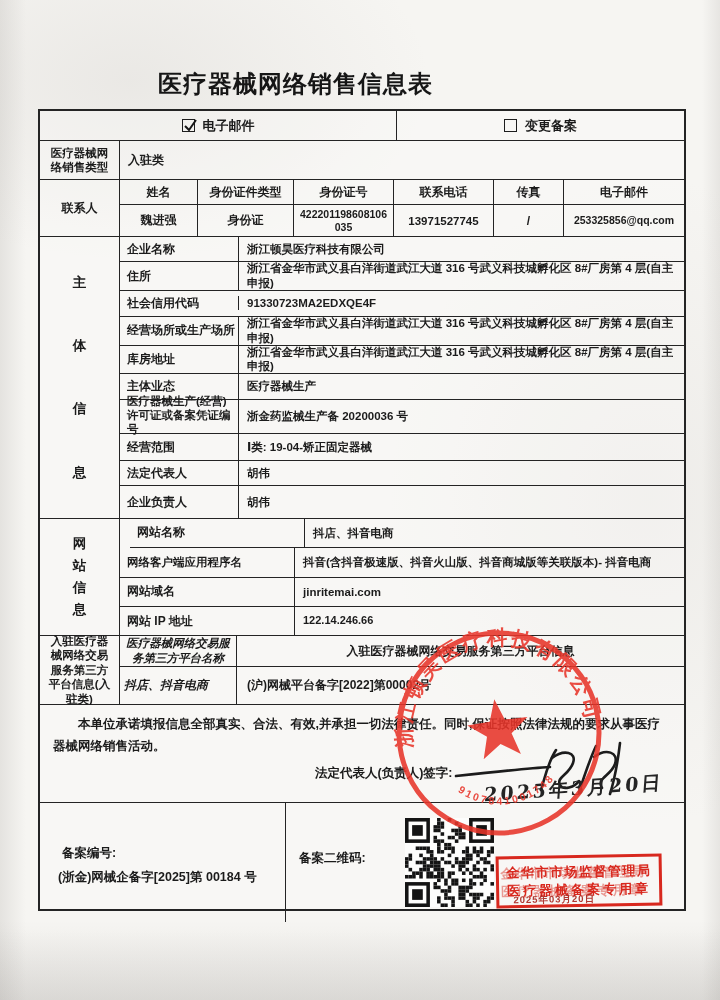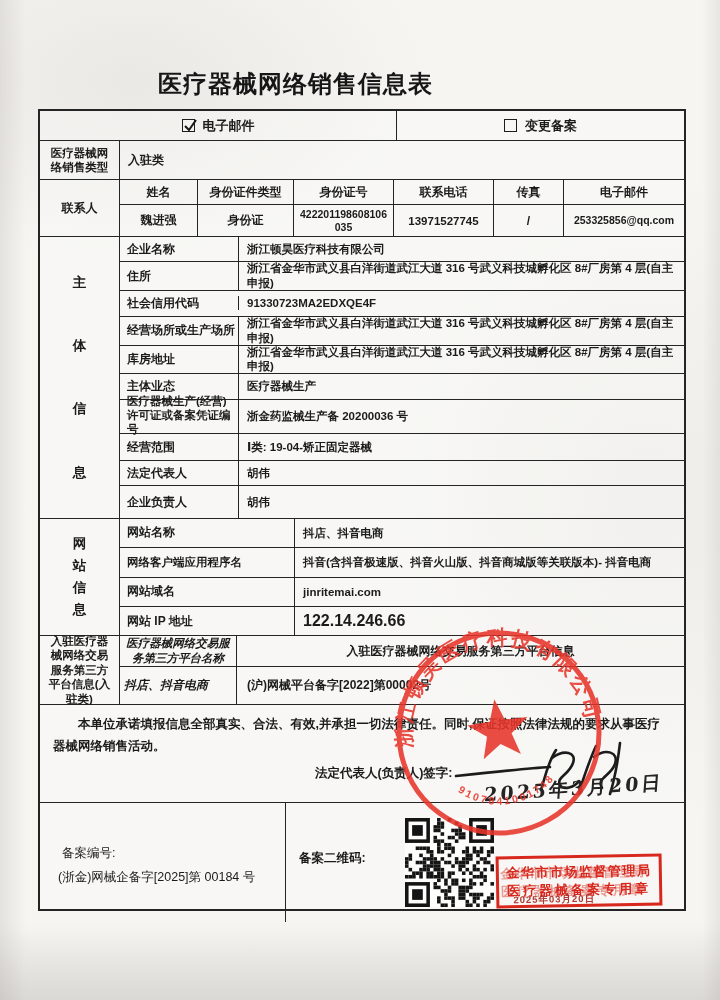--- a/index.html
+++ b/index.html
@@ -48,21 +48,21 @@
   .web-field{width:175px;flex:0 0 175px;font-weight:700;}
   .plat-field{width:117px;flex:0 0 117px;font-weight:700;line-height:1.3;font-style:italic;}
   .declar{position:relative;font-size:12.5px;}
   .declar p{margin:9px 13px 0 13px;text-indent:2em;line-height:1.75;font-weight:600;}
   .signlabel{position:absolute;left:275px;top:51px;font-weight:700;font-size:12.5px;}
   .handdate{
     position:absolute;left:444px;top:62px;font-size:19px;font-weight:700;color:#242424;
     transform:rotate(-4deg) skewX(-8deg);letter-spacing:3px;font-family:"DejaVu Serif",serif;
   }
   .sigsvg{position:absolute;left:408px;top:22px;}
-  .bot-left{width:246px;flex:0 0 246px;position:relative;font-weight:400;}
+  .bot-left{width:246px;flex:0 0 246px;position:relative;font-weight:700;}
   .bot-left .t1{position:absolute;left:22px;top:42px;font-size:12.5px;}
   .bot-left .t2{position:absolute;left:18px;top:66px;font-size:12.5px;white-space:nowrap;}
   .bot-right{position:relative;flex:1;}
   .qrlabel{position:absolute;left:13px;top:47px;font-size:12.5px;font-weight:700;}
   .qrbox{position:absolute;left:119px;top:15px;width:89px;height:89px;}
   .seal-round{position:absolute;left:392px;top:626px;width:214px;height:214px;opacity:.88;transform:rotate(-8deg);pointer-events:none;}
   .seal-rect{
     position:absolute;left:496px;top:855px;width:166px;height:52px;box-sizing:border-box;
     border:3px solid #d8281e;display:flex;flex-direction:column;align-items:center;justify-content:center;
     color:#d8281e;font-weight:800;transform:rotate(-1deg);background:rgba(255,255,255,.05);
@@ -177,35 +177,35 @@
     </div>
 
     <div class="sec" style="height:117px;">
       <div class="cell br lab c vert">
           <span>网</span>
           <span>站</span>
           <span>信</span>
           <span>息</span>
         </div>
       <div style="flex:1;display:flex;flex-direction:column;">
-          <div style="display: flex; box-sizing: border-box; height: 29px; border-bottom: 1px solid rgb(36, 36, 36);">
+          <div style="display: flex; box-sizing: border-box; height: 29px; border-bottom: 1px solid rgb(36, 36, 36); margin-left: 10px;">
             <div class="cell br web-field l fs12" style="padding-left: 7px;">网站名称</div>
             <div class="cell l val" style="flex: 1 1 0%; padding: 1px 6px 1px 8px; line-height: 1.25; font-size: 11.5px;">抖店、抖音电商</div>
           </div>
           <div style="display: flex; box-sizing: border-box; height: 30px; border-bottom: 1px solid rgb(36, 36, 36);">
             <div class="cell br web-field l fs11" style="padding-left: 7px;">网络客户端应用程序名</div>
             <div class="cell l val" style="flex: 1 1 0%; padding: 1px 6px 1px 8px; line-height: 1.25; font-size: 11.5px;">抖音(含抖音极速版、抖音火山版、抖音商城版等关联版本)- 抖音电商</div>
           </div>
           <div style="display: flex; box-sizing: border-box; height: 30px; border-bottom: 1px solid rgb(36, 36, 36);">
             <div class="cell br web-field l fs12" style="padding-left: 7px;">网站域名</div>
             <div class="cell l val" style="flex: 1 1 0%; padding: 1px 6px 1px 8px; line-height: 1.25; font-size: 11.5px;">jinritemai.com</div>
           </div>
           <div style="display: flex; box-sizing: border-box; height: 28px;">
             <div class="cell br web-field l fs12" style="padding-left: 7px;">网站 IP 地址</div>
-            <div class="cell l val" style="flex: 1 1 0%; padding: 1px 18px 1px 8px; line-height: 1.25; font-size: 16px;">122.14.246.66</div>
+            <div class="cell l val" style="flex: 1 1 0%; padding: 1px 18px 1px 8px; line-height: 1.25; font-size: 11px;">122.14.246.66</div>
           </div>
         </div>
     </div>
 
     <div class="sec" style="height:69px;">
       <div class="cell br lab c fs11 wrap2" style="padding:0 6px;font-weight:700;">入驻医疗器械网络交易服务第三方平台信息(入驻类)</div>
       <div style="flex:1;display:flex;flex-direction:column;">
         <div style="display:flex;height:30px;">
           <div class="cell br plat-field c fs11" style="padding:0 2px;">医疗器械网络交易服务第三方平台名称</div>
           <div class="cell c fs12 bold" style="flex:1;">入驻医疗器械网络交易服务第三方平台信息</div>

